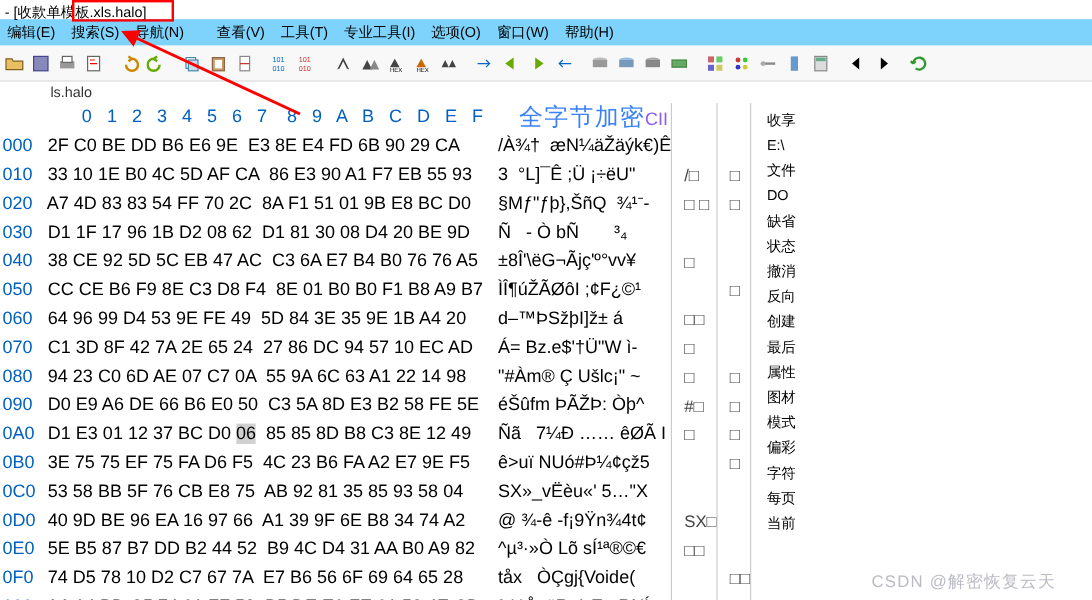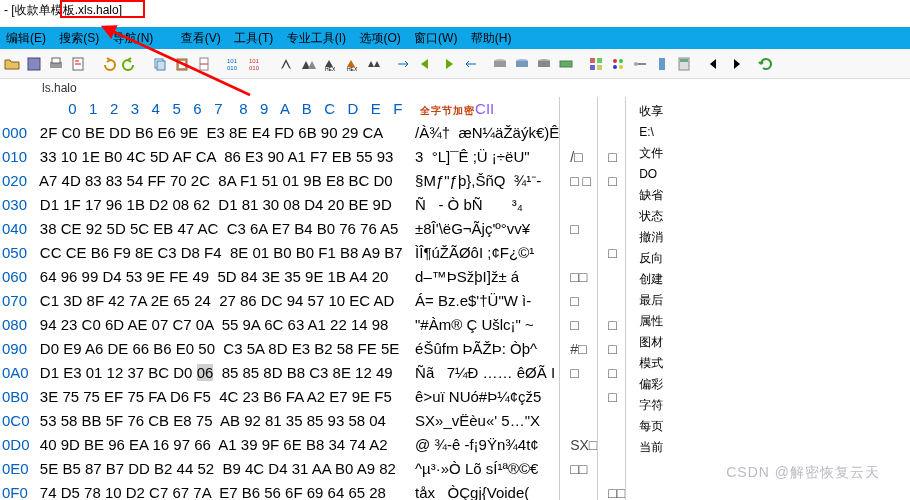--- a/index.html
+++ b/index.html
@@ -1,40 +1,40 @@
 <!DOCTYPE html>
 <html><head>
 <meta charset="utf-8">
 <style>
 * { margin:0; padding:0; box-sizing:border-box; font-family:"Microsoft YaHei",SimSun,Tahoma,sans-serif; }
 body { background:#fff; font-size:12px; color:#000; width:910px; height:500px; overflow:hidden; position:relative; }
-.title-bar { height:27px; line-height:20px; padding-left:4px; font-size:12px; color:#000; }
+.title-bar { height:16px; line-height:20px; padding-left:4px; font-size:12px; color:#000; }
 .box { position:absolute; border:2px solid red; left:60px; top:0; width:85px; height:18px; }
 .arrow { position:absolute; left:100px; top:25px; pointer-events:none; }
-.menu-bar { height:22px; line-height:22px; padding-left:4px; background:#0ea5e9; }
+.menu-bar { height:22px; line-height:22px; padding-left:4px; background:#7dd3fc; }
 .menu-bar span { margin-right:6px; padding:2px 2px; cursor:default; }
 .toolbar { height:30px; background:#f8f8f8; display:flex; align-items:center; gap:2px; padding-left:2px; border-bottom:1px solid #ddd; }
 .tb-btn { width:20px; height:20px; display:inline-flex; align-items:center; justify-content:center; cursor:pointer; }
 .tb-btn svg { width:16px; height:16px; }
 .tb-sep { width:6px; }
 .main { display:flex; height:428px; }
 .hex { font-family:Consolas,"Courier New",monospace; font-size:15px; white-space:pre; display:flex; }
 .offcol { color:#0060c0; padding:0 2px; text-align:left; }
 .hexcol { color:#000; }
 .hdr-row { color:#0060c0; letter-spacing:0;text-align:right; }
 .hexcol .hdr-row { padding-left:10px; }
 .row { height:24px; line-height:24px; }
 .asccol { color:#000; }
-.asccol .hdr-row { color:#c2410c; font-family:"Microsoft YaHei"; font-size:10px; letter-spacing:1px;font-weight:bold; }
+.asccol .hdr-row { color:#3b82f6; font-family:"Microsoft YaHei"; font-size:20px; letter-spacing:1px; }
 .asccol .hdr-ascii { color:#8b5cf6; }
 .preview { border-left:1px solid #ccc; padding-left:6px; color:#444; font-family:Consolas,monospace; font-size:14px; }
 .side { border-left:1px solid #ccc; padding:4px 2px; font-size:12px; line-height:21px; }
 .side div { white-space:nowrap;margin-left:11px; }
 .tab-ls { padding:2px 4px; font-size:12px; color:#333;margin-left:38px; }
-.watermark { position:absolute; right:30px; bottom:18px; color:rgba(180,180,190,.9); font-size:14px; letter-spacing:1px; }
+.watermark { position:absolute; right:30px; bottom:6px; color:rgba(180,180,190,.9); font-size:14px; letter-spacing:1px; }
 .cursor-cell { background:#d0d0d0; }
 </style>
 </head>
 <body>
 
 <div class="title-bar"><span>- [收款单模板.xls.halo]</span></div>
 <div class="box"></div>
 <svg class="arrow" width="160" height="80">
     <defs>
       <marker id="ah" markerWidth="10" markerHeight="10" refX="2" refY="3" orient="auto">

